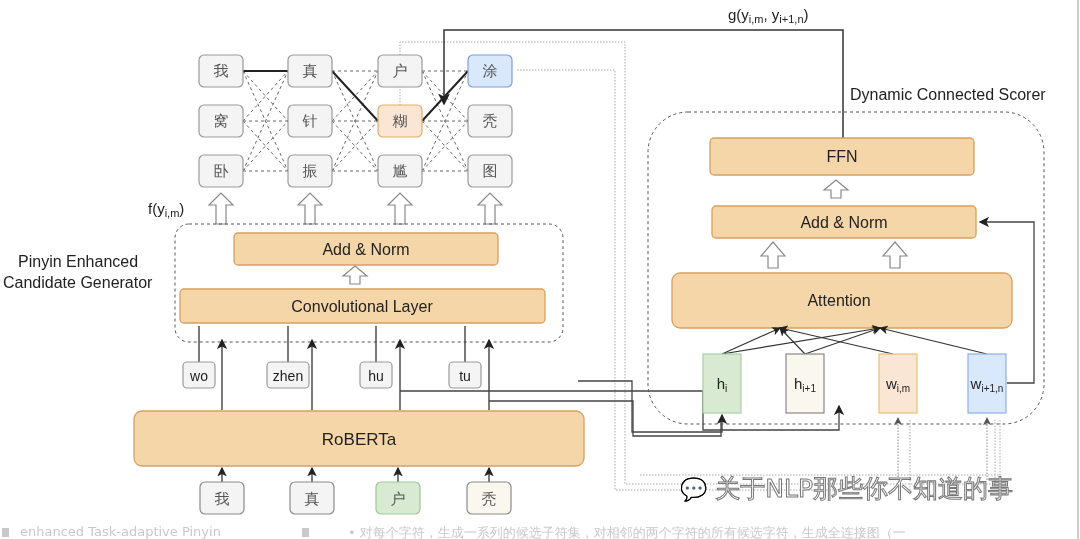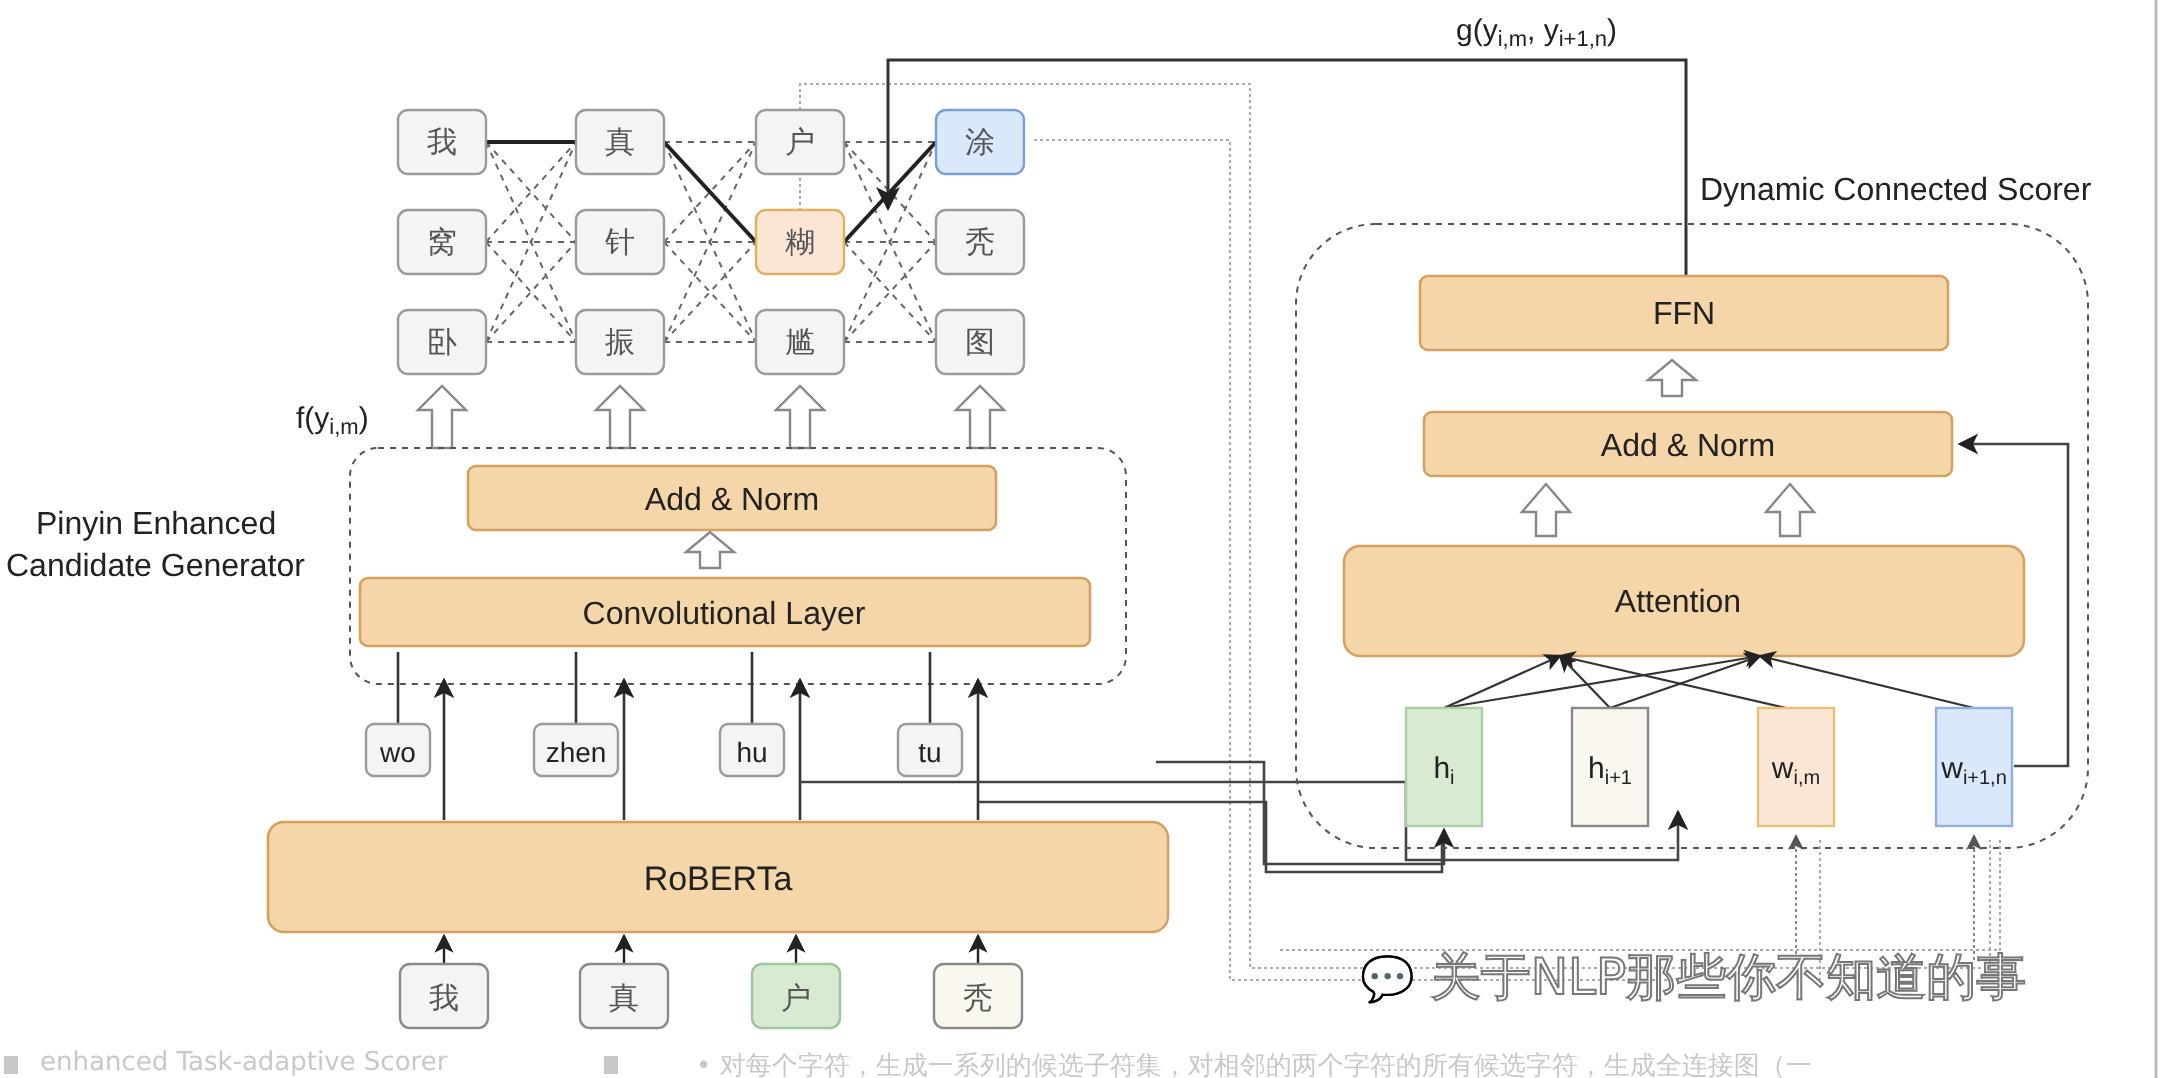--- a/index.html
+++ b/index.html
@@ -263,15 +263,15 @@
     <line x1="987" y1="480" x2="987" y2="418" marker-end="url(#arrg)"></line>
   </g>
 </svg>
 
 <div class="wm">
   <span style="font-size:22px;color:#fff;-webkit-text-stroke:1px #999;">💬</span>
   <span>关于NLP那些你不知道的事</span>
 </div>
 
 <div class="sq" style="left:2px;"></div>
-<div class="bottom-text" style="left:20px;">enhanced Task-adaptive Scorer</div>
+<div class="bottom-text" style="left:20px;">enhanced Task-adaptive Pinyin</div>
 <div class="sq" style="left:302px;"></div>
 <div class="bottom-text" style="left:348px;">• <span>对每个字符，生成一系列的候选子符集，对相邻的两个字符的所有候选字符，生成全连接图（一</span></div>
 
 </body></html>

